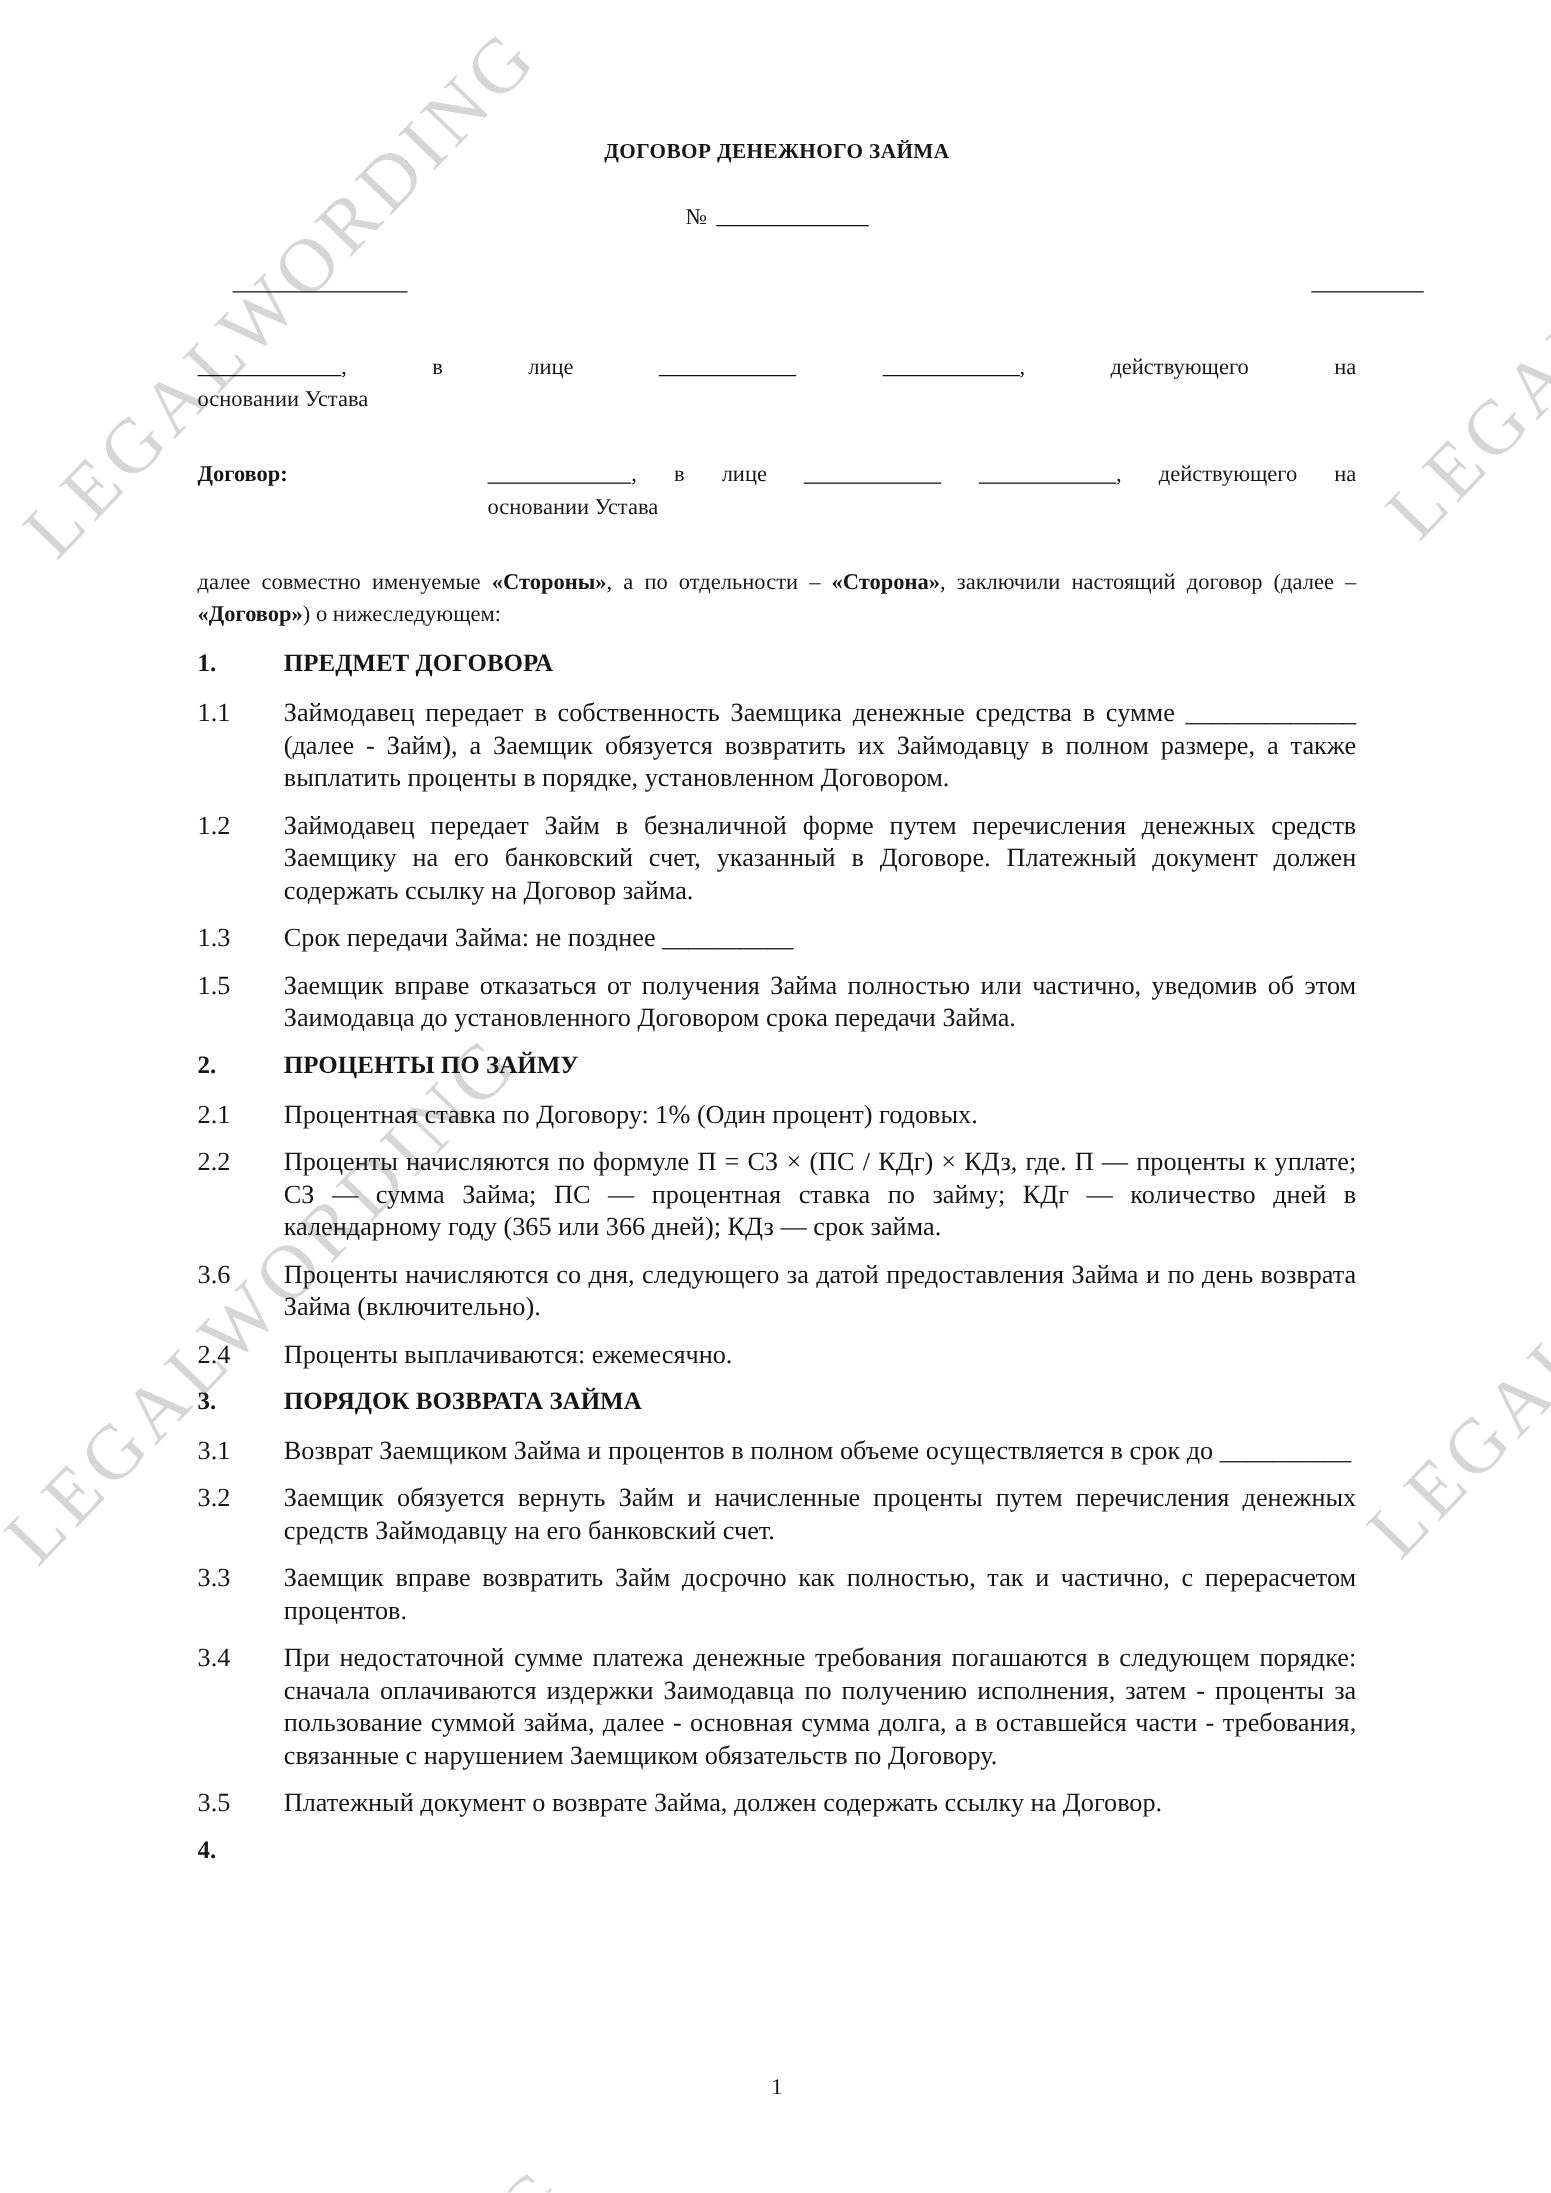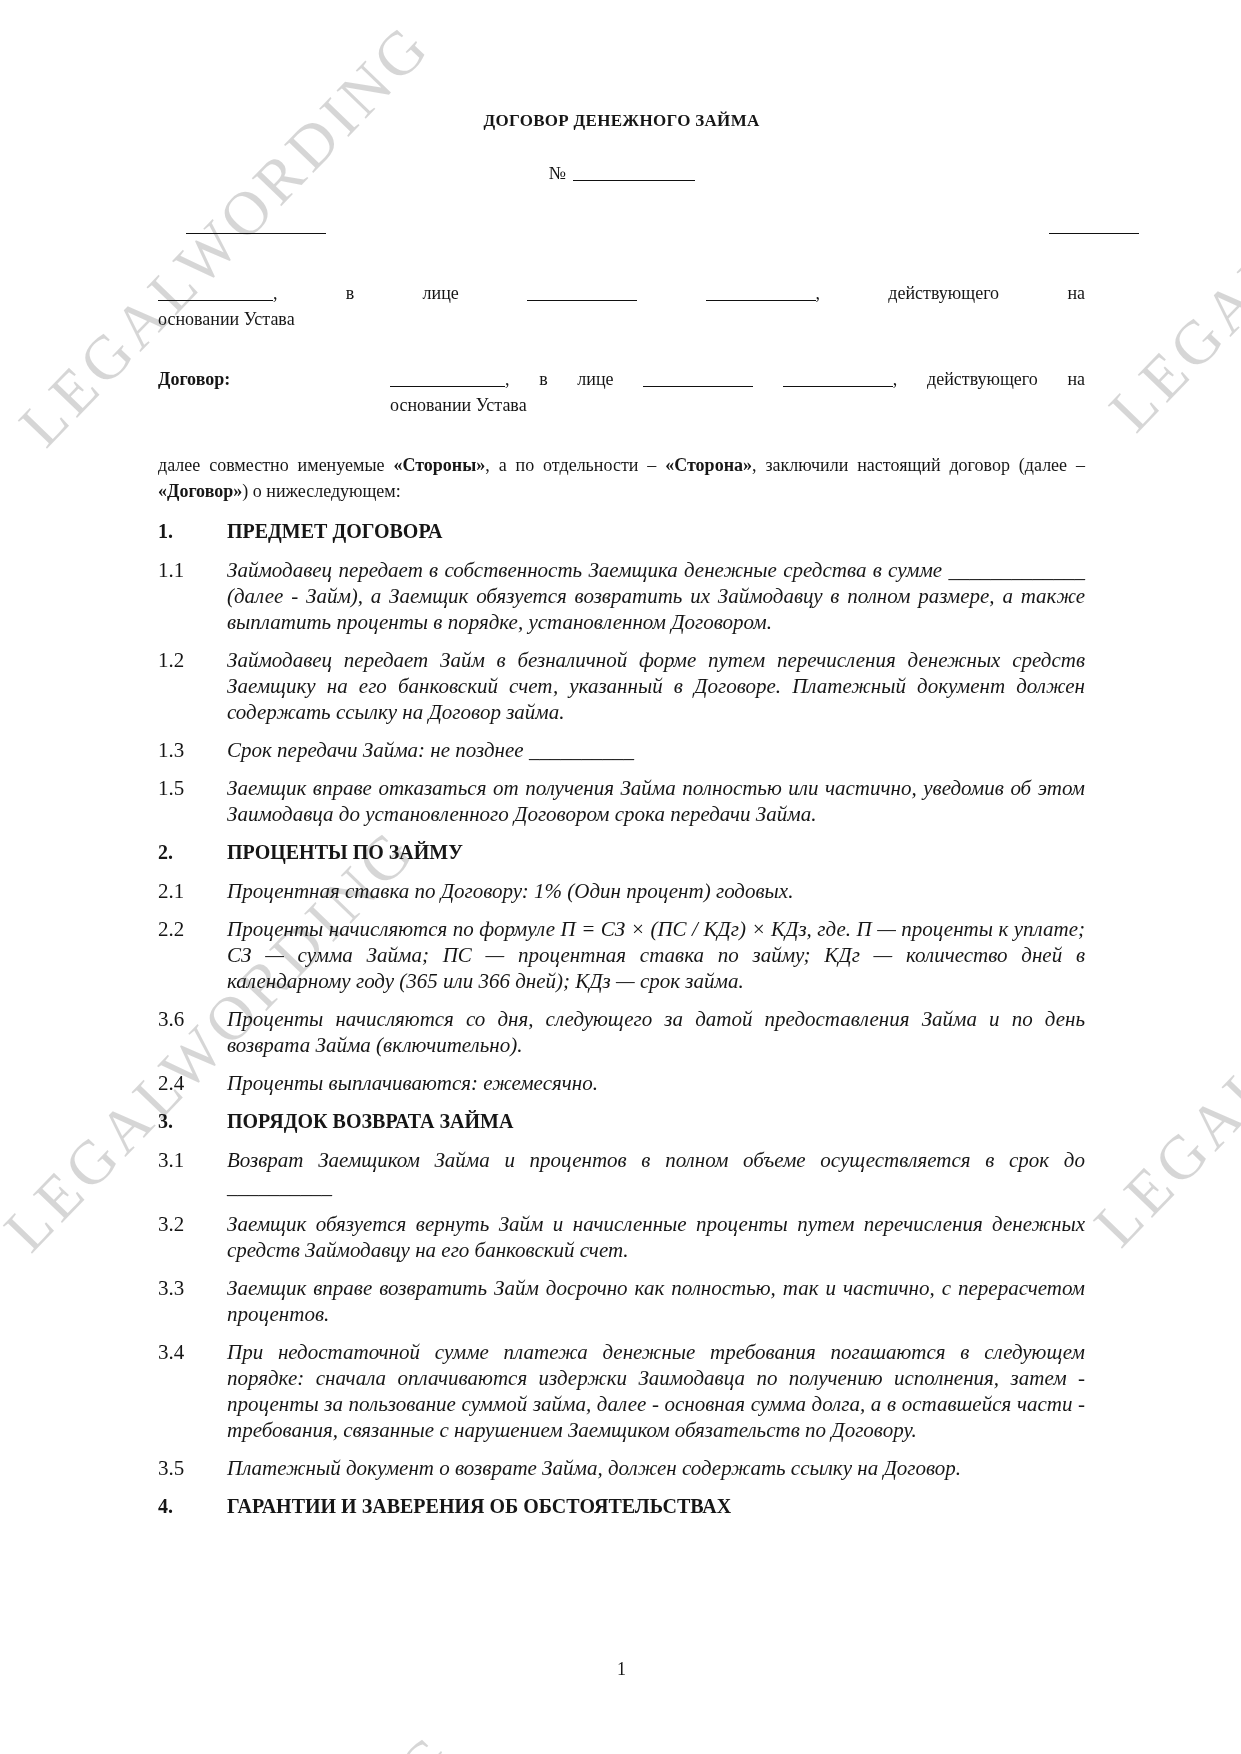--- a/index.html
+++ b/index.html
@@ -45,21 +45,21 @@
   .preamble{
     font-size:18px;line-height:26px;text-align:justify;margin:20px 0 14px 0;
   }
   #sections{margin-top:12px;}
   .section-heading{
     display:flex;font-size:20px;font-weight:bold;line-height:26px;
     margin:12px 0 13px 0;
   }
   .num{width:69px;flex:none;}
   .item{display:flex;font-size:21px;line-height:26px;margin-bottom:12px;}
-  .item-text{flex:1;text-align:justify;font-style:italic;}
+  .item-text{flex:1;text-align:justify;}
   .page-number{
     position:absolute;left:158px;width:927px;bottom:74px;z-index:1;
     text-align:center;font-size:18px;
   }
   .preamble b{font-weight:bold;}
 </style>
 </head>
 <body>
 
 <div class="page">
@@ -164,21 +164,20 @@
         <div class="item">
           <span class="num">3.4</span>
           <div class="item-text">При недостаточной сумме платежа денежные требования погашаются в следующем порядке: сначала оплачиваются издержки Заимодавца по получению исполнения, затем - проценты за пользование суммой займа, далее - основная сумма долга, а в оставшейся части - требования, связанные с нарушением Заемщиком обязательств по Договору.</div>
         </div>
         <div class="item">
           <span class="num">3.5</span>
           <div class="item-text">Платежный документ о возврате Займа, должен содержать ссылку на Договор.</div>
         </div>
         <div class="section-heading">
           <span class="num">4.</span>
-          <span>ГАРАНТИИ И ЗАВЕРЕНИЯ ОБ ОБСТОЯТЕЛЬСТВАХ</span>
         </div>
       </div>
 
   </div>
 
   <div class="page-number">1</div>
 
 </div>
 
 </body></html>

